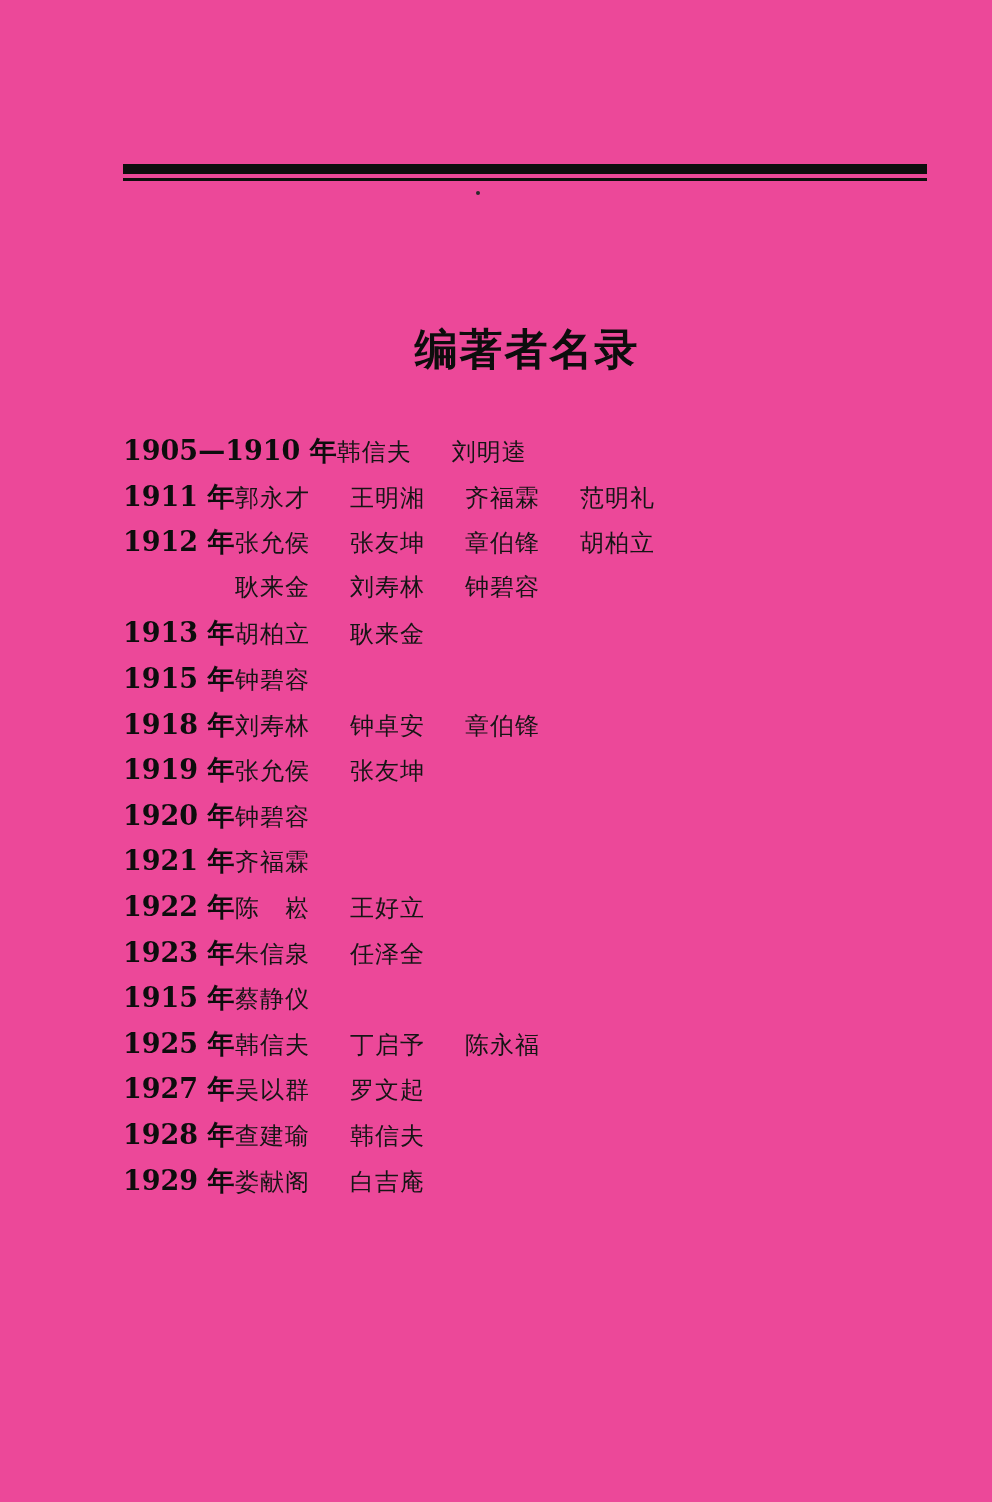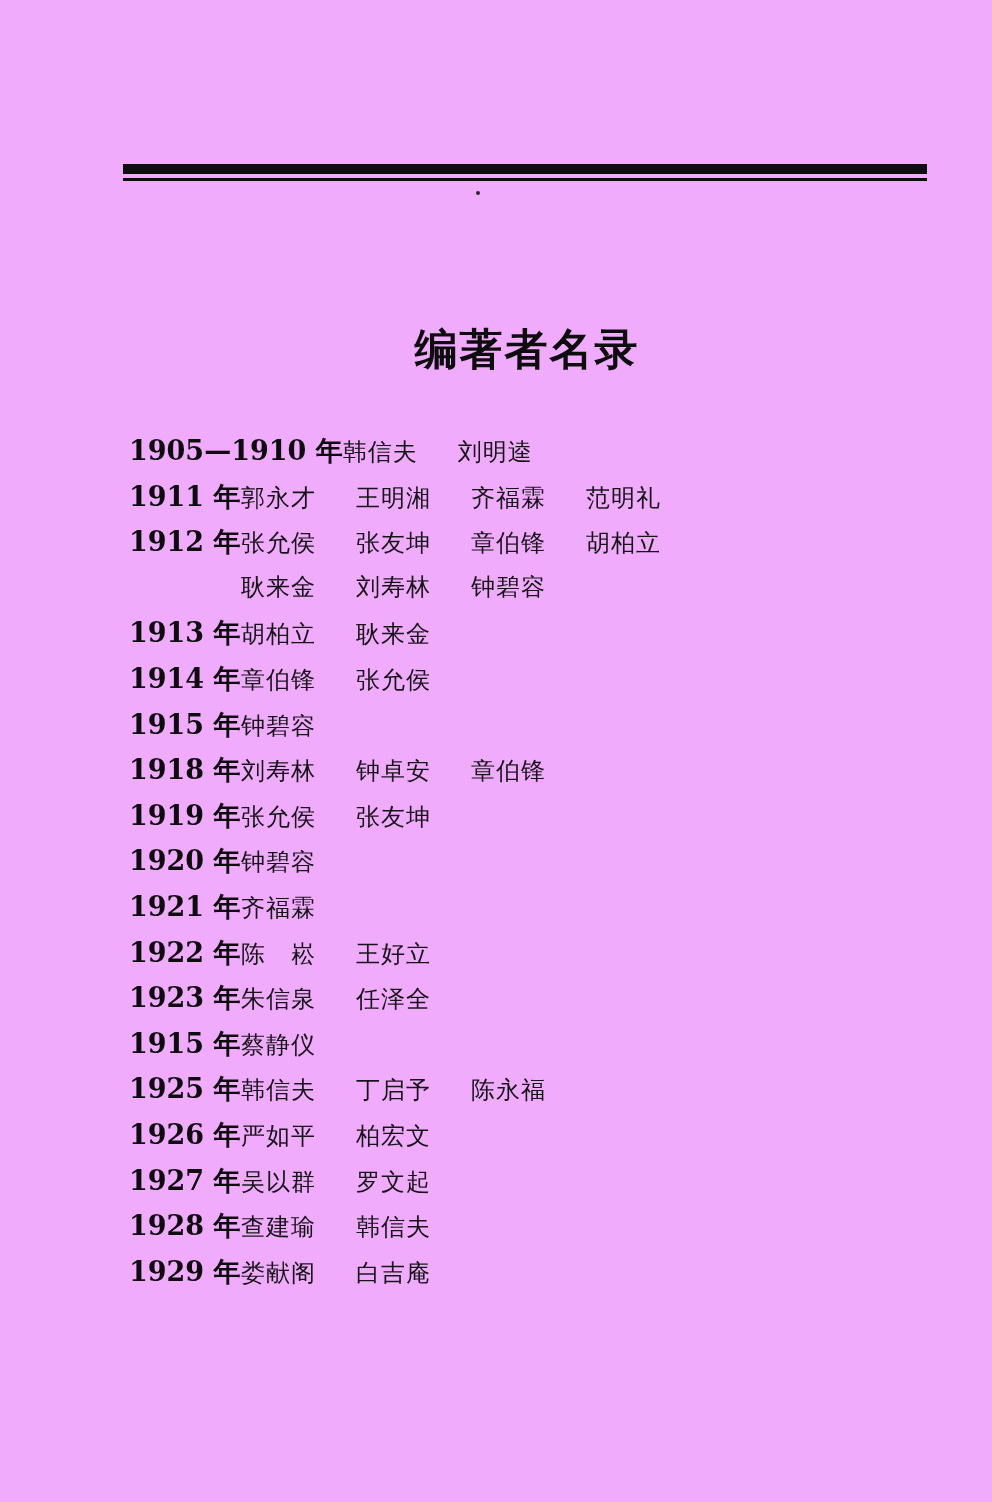--- a/index.html
+++ b/index.html
@@ -4,21 +4,21 @@
 <style>
   html, body {
     margin: 0;
     padding: 0;
     background: #ffffff;
   }
   .page {
     position: relative;
     width: 992px;
     height: 1502px;
-    background: #f0abfc;
+    background: #ec4899;
     color: #111;
     font-family: "DejaVu Serif", "Liberation Serif", serif;
     overflow: hidden;
   }
   .rule {
     position: absolute;
     left: 123px;
     width: 804px;
     background: #0e0e0e;
   }
@@ -41,21 +41,21 @@
     margin: 0;
     font-size: 43px;
     line-height: 1;
     font-weight: bold;
     letter-spacing: 2px;
     white-space: nowrap;
     color: #0d0d0d;
   }
   .rows {
     position: absolute;
-    left: 129px;
+    left: 123px;
     top: 428px;
     right: 30px;
   }
   .row {
     height: 45.6px;
     line-height: 45.6px;
     white-space: nowrap;
   }
   .year {
     display: inline-block;
@@ -80,28 +80,26 @@
   <div class="rule rule-thick"></div>
   <div class="rule rule-thin"></div>
   <div class="speck"></div>
   <h1 class="title">编著者名录</h1>
   <div class="rows" id="rows">
       <div class="row"><span class="year">1905—1910 年</span><span class="name">韩信夫</span><span class="name">刘明逵</span></div>
       <div class="row"><span class="year">1911 年</span><span class="name">郭永才</span><span class="name">王明湘</span><span class="name">齐福霖</span><span class="name">范明礼</span></div>
       <div class="row"><span class="year">1912 年</span><span class="name">张允侯</span><span class="name">张友坤</span><span class="name">章伯锋</span><span class="name">胡柏立</span></div>
       <div class="row"><span class="year"></span><span class="name">耿来金</span><span class="name">刘寿林</span><span class="name">钟碧容</span></div>
       <div class="row"><span class="year">1913 年</span><span class="name">胡柏立</span><span class="name">耿来金</span></div>
-      <div class="row"><span class="year">1914 年</span><span class="name">章伯锋</span><span class="name">张允侯</span></div>
       <div class="row"><span class="year">1915 年</span><span class="name">钟碧容</span></div>
       <div class="row"><span class="year">1918 年</span><span class="name">刘寿林</span><span class="name">钟卓安</span><span class="name">章伯锋</span></div>
       <div class="row"><span class="year">1919 年</span><span class="name">张允侯</span><span class="name">张友坤</span></div>
       <div class="row"><span class="year">1920 年</span><span class="name">钟碧容</span></div>
       <div class="row"><span class="year">1921 年</span><span class="name">齐福霖</span></div>
       <div class="row"><span class="year">1922 年</span><span class="name">陈　崧</span><span class="name">王好立</span></div>
       <div class="row"><span class="year">1923 年</span><span class="name">朱信泉</span><span class="name">任泽全</span></div>
       <div class="row"><span class="year">1915 年</span><span class="name">蔡静仪</span></div>
       <div class="row"><span class="year">1925 年</span><span class="name">韩信夫</span><span class="name">丁启予</span><span class="name">陈永福</span></div>
-      <div class="row"><span class="year">1926 年</span><span class="name">严如平</span><span class="name">柏宏文</span></div>
       <div class="row"><span class="year">1927 年</span><span class="name">吴以群</span><span class="name">罗文起</span></div>
       <div class="row"><span class="year">1928 年</span><span class="name">查建瑜</span><span class="name">韩信夫</span></div>
       <div class="row"><span class="year">1929 年</span><span class="name">娄献阁</span><span class="name">白吉庵</span></div>
     </div>
 </div>
 
 </body></html>

